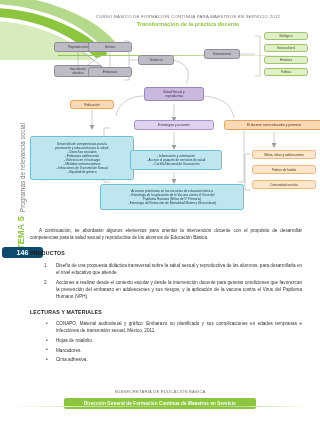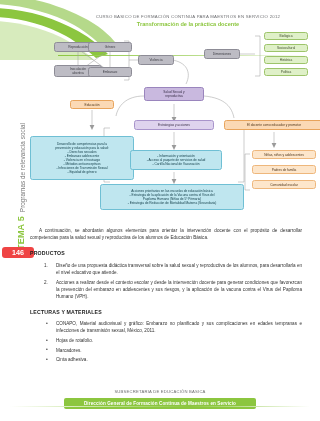--- a/index.html
+++ b/index.html
@@ -21,22 +21,22 @@
   .hdr-line1{font-size:4.3px;letter-spacing:.25px;color:#6d6e71;white-space:nowrap;}
   .hdr-line2{font-size:5.6px;font-weight:bold;color:#8cc63f;margin-top:1.5px;white-space:nowrap;}
 
   
   .side{position:absolute;left:0;top:120px;width:26px;height:130px;}
   .side-rot{position:absolute;left:-52px;top:52px;width:130px;height:26px;
     transform:rotate(-90deg);display:flex;align-items:flex-end;justify-content:flex-start;gap:4px;}
   .tema{font-size:9px;font-weight:bold;color:#8cc63f;letter-spacing:.2px;}
   .tema-sub{font-size:6.4px;color:#7a7a7a;padding-bottom:.5px;}
 
-  .pagebadge{position:absolute;left:2px;top:247px;width:32px;height:11px;border-radius:3px;
-    background:#ef4444;color:#fff;font-size:7.2px;font-weight:bold;
+  .pagebadge{position:absolute;left:2px;top:247px;width:41px;height:11px;border-radius:3px;
+    background:#0c4a6e;color:#fff;font-size:7.2px;font-weight:bold;
     display:flex;align-items:center;justify-content:center;}
 
   
   .diagram{position:absolute;left:26px;top:32px;width:294px;height:182px;}
   .dsvg{position:absolute;left:0;top:0;}
 
   .node{position:absolute;box-sizing:border-box;border-radius:2.5px;
     display:flex;align-items:center;justify-content:center;text-align:center;
     font-size:3.2px;line-height:1.25;padding:1px 2px;}
   .n-gray{background:#bdbcc4;border:.5px solid #8d8c96;color:#3d3d44;}

